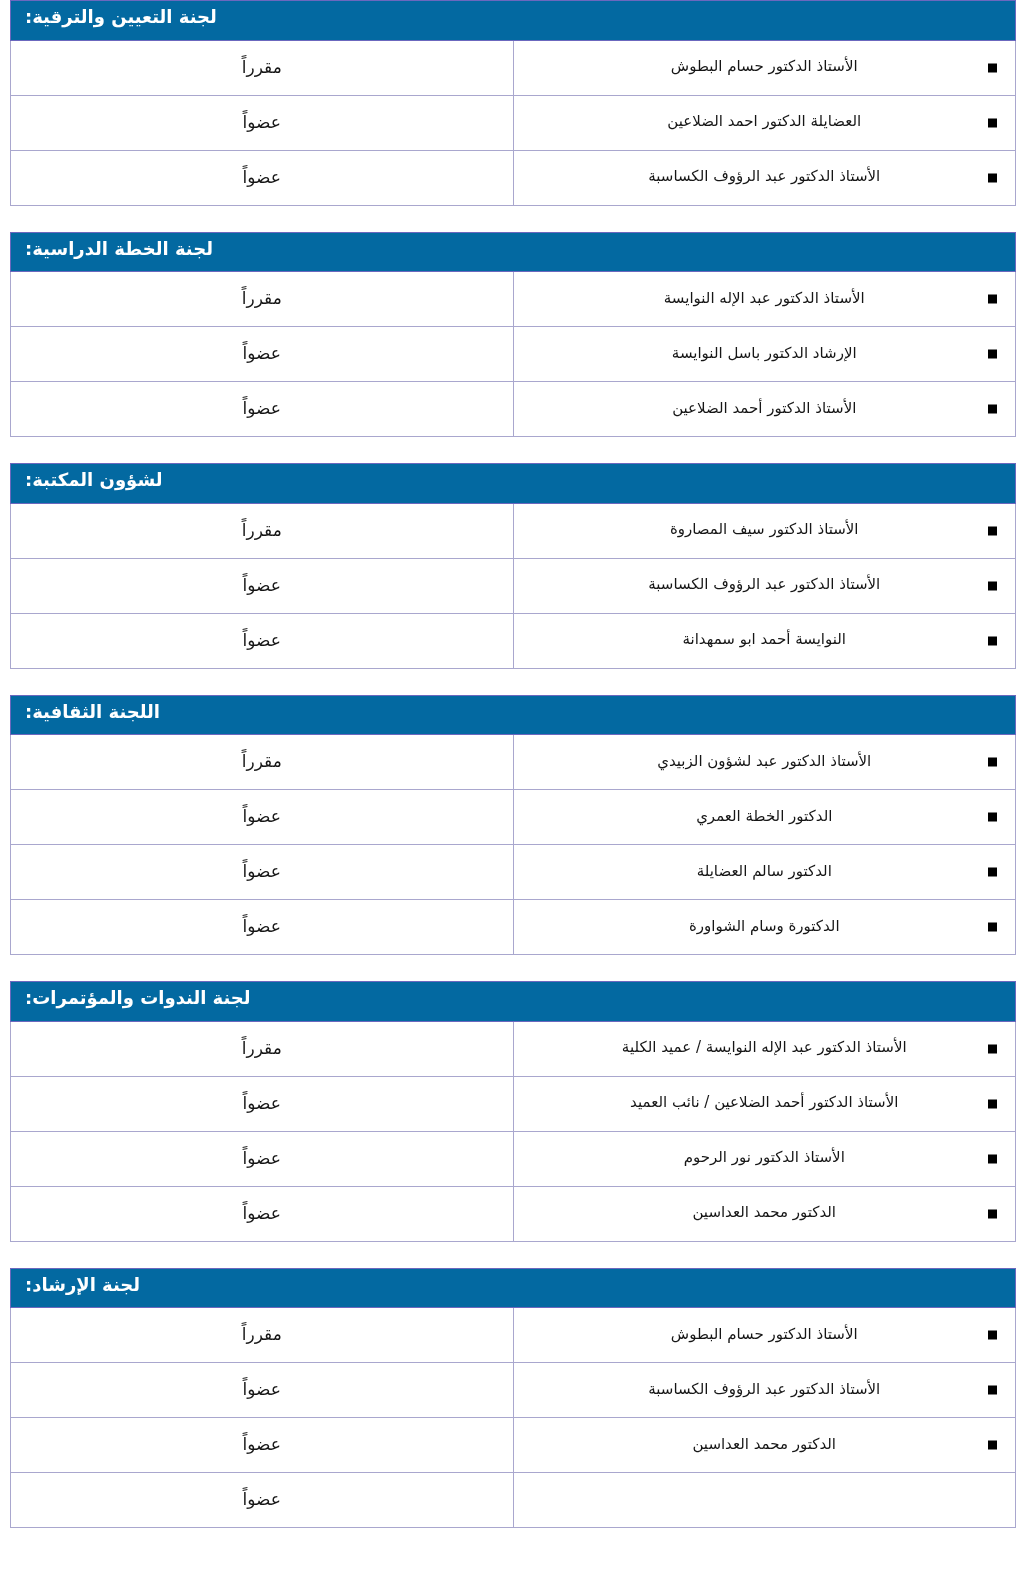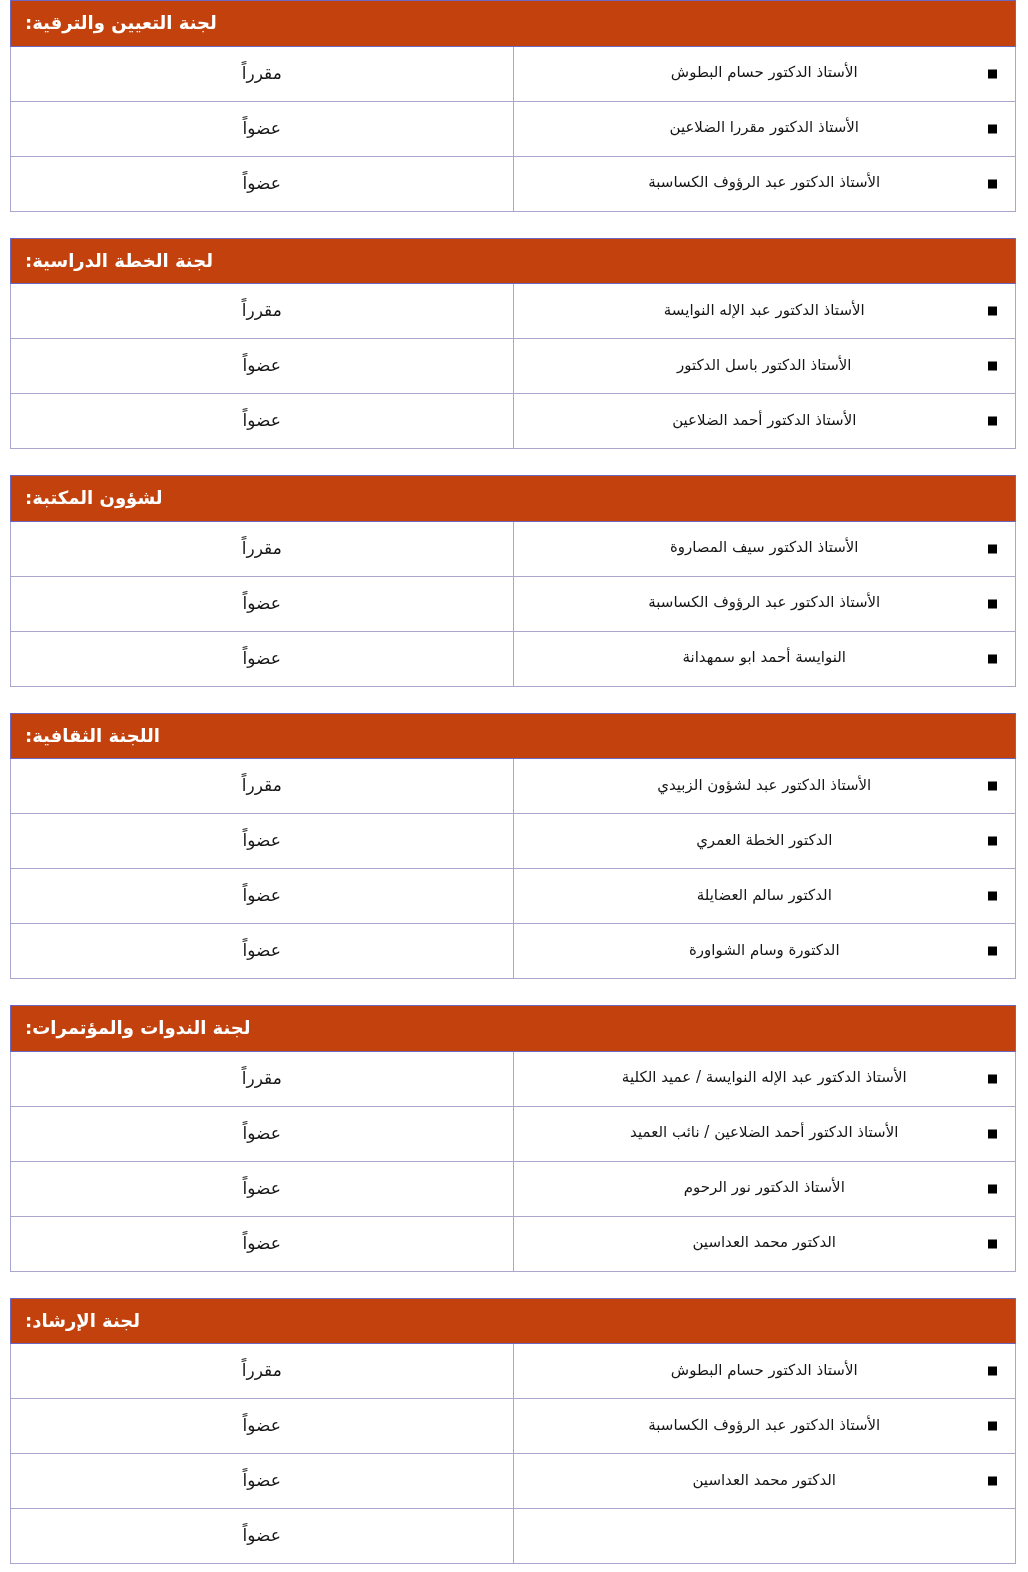--- a/index.html
+++ b/index.html
@@ -31,26 +31,26 @@
   }
 
   .committee-table {
     width: 100%;
     border-collapse: collapse;
     table-layout: fixed;
     direction: rtl;
   }
 
   .committee-header-cell {
-    background: #c2410c;
+    background: #0369a1;
     color: #ffffff;
     font-size: 18px;
     font-weight: bold;
     text-align: left;
-    padding: 11px 14px 11px 14px;
+    padding: 5px 14px 11px 14px;
     line-height: 1.25;
     letter-spacing: 0px;
     border: 1px solid #6b68be;
     white-space: nowrap;
   }
 
   .member-row > td {
     border: 1px solid #a9a7ce;
     height: 40px;
     vertical-align: middle;
@@ -102,21 +102,21 @@
             <tr>
               <th class="committee-header-cell" colspan="2">لجنة التعيين والترقية:</th>
             </tr>
           </thead>
           <tbody>
             <tr class="member-row">
               <td class="member-name-cell"><span class="bullet-marker"></span><span class="member-name-inner">الأستاذ الدكتور حسام البطوش</span></td>
               <td class="member-role-cell">مقرراً</td>
             </tr>
             <tr class="member-row">
-              <td class="member-name-cell"><span class="bullet-marker"></span><span class="member-name-inner">الأستاذ الدكتور مقررا الضلاعين</span></td>
+              <td class="member-name-cell"><span class="bullet-marker"></span><span class="member-name-inner">العضايلة الدكتور احمد الضلاعين</span></td>
               <td class="member-role-cell">عضواً</td>
             </tr>
             <tr class="member-row">
               <td class="member-name-cell"><span class="bullet-marker"></span><span class="member-name-inner">الأستاذ الدكتور عبد الرؤوف الكساسبة</span></td>
               <td class="member-role-cell">عضواً</td>
             </tr>
           </tbody>
         </table>
       </div>
       <div class="committee-block">
@@ -125,21 +125,21 @@
             <tr>
               <th class="committee-header-cell" colspan="2">لجنة الخطة الدراسية:</th>
             </tr>
           </thead>
           <tbody>
             <tr class="member-row">
               <td class="member-name-cell"><span class="bullet-marker"></span><span class="member-name-inner">الأستاذ الدكتور عبد الإله النوايسة</span></td>
               <td class="member-role-cell">مقرراً</td>
             </tr>
             <tr class="member-row">
-              <td class="member-name-cell"><span class="bullet-marker"></span><span class="member-name-inner">الأستاذ الدكتور باسل الدكتور</span></td>
+              <td class="member-name-cell"><span class="bullet-marker"></span><span class="member-name-inner">الإرشاد الدكتور باسل النوايسة</span></td>
               <td class="member-role-cell">عضواً</td>
             </tr>
             <tr class="member-row">
               <td class="member-name-cell"><span class="bullet-marker"></span><span class="member-name-inner">الأستاذ الدكتور أحمد الضلاعين</span></td>
               <td class="member-role-cell">عضواً</td>
             </tr>
           </tbody>
         </table>
       </div>
       <div class="committee-block">

